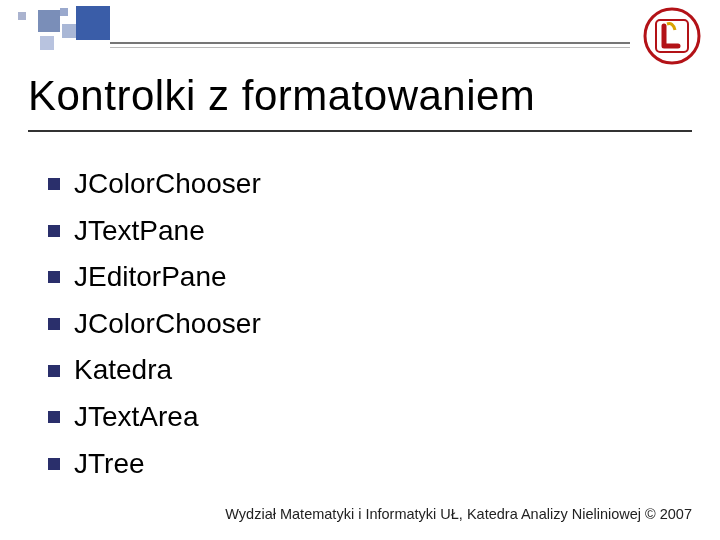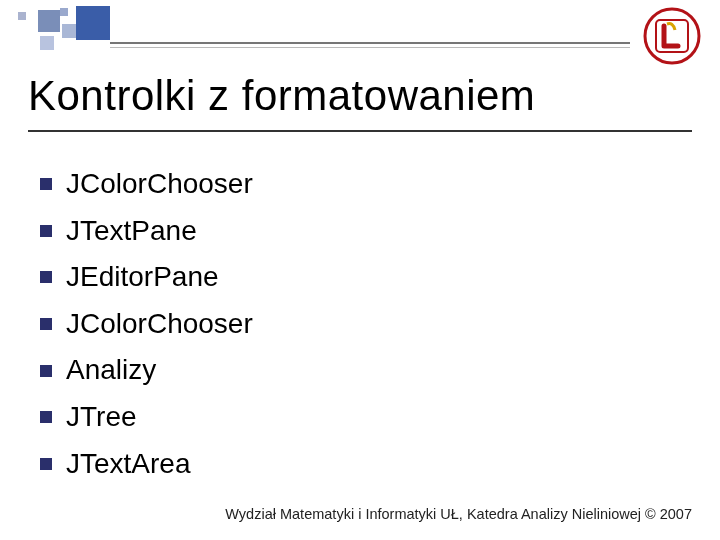--- a/index.html
+++ b/index.html
@@ -19,21 +19,21 @@
   
   .hr1 { position: absolute; top: 42px; left: 110px; right: 90px; height: 2px; background: #767676; }
   .hr2 { position: absolute; top: 47px; left: 110px; right: 90px; height: 1px; background: #bababa; }
 
   
   .logo { position: absolute; top: 6px; right: 18px; width: 60px; }
 
   .heading { position: absolute; top: 72px; left: 28px; font-size: 42px; font-weight: 400; letter-spacing: 0.5px; }
   .hr3 { position: absolute; top: 130px; left: 28px; right: 28px; height: 2px; background: #333; }
 
-  .bullets { position: absolute; top: 164px; left: 40px; font-size: 28px; line-height: 1.45; }
+  .bullets { position: absolute; top: 164px; left: 48px; font-size: 28px; line-height: 1.45; }
   .bullets .item { display: flex; align-items: center; margin-bottom: 6px; }
   .bullet-icon { width: 12px; height: 12px; background: #2a2f6b; margin-right: 14px; flex-shrink: 0; }
 
   .footer { position: absolute; bottom: 18px; left: 124px; right: 28px; text-align: right; font-size: 14.5px; color: #222; }
 </style>
 </head>
 <body>
 
 <div class="slide">
 
@@ -73,27 +73,27 @@
     <div class="item">
       <span class="bullet-icon"></span>
       <span>JEditorPane</span>
     </div>
     <div class="item">
       <span class="bullet-icon"></span>
       <span>JColorChooser</span>
     </div>
     <div class="item">
       <span class="bullet-icon"></span>
-      <span>Analizy</span>
+      <span>Katedra</span>
+    </div>
+    <div class="item">
+      <span class="bullet-icon"></span>
+      <span>JTextArea</span>
     </div>
     <div class="item">
       <span class="bullet-icon"></span>
       <span>JTree</span>
-    </div>
-    <div class="item">
-      <span class="bullet-icon"></span>
-      <span>JTextArea</span>
     </div>
   </div>
 
   <div class="footer">Wydział Matematyki i Informatyki UŁ, Katedra Analizy Nieliniowej © 2007</div>
 
 </div>
 
 </body></html>

